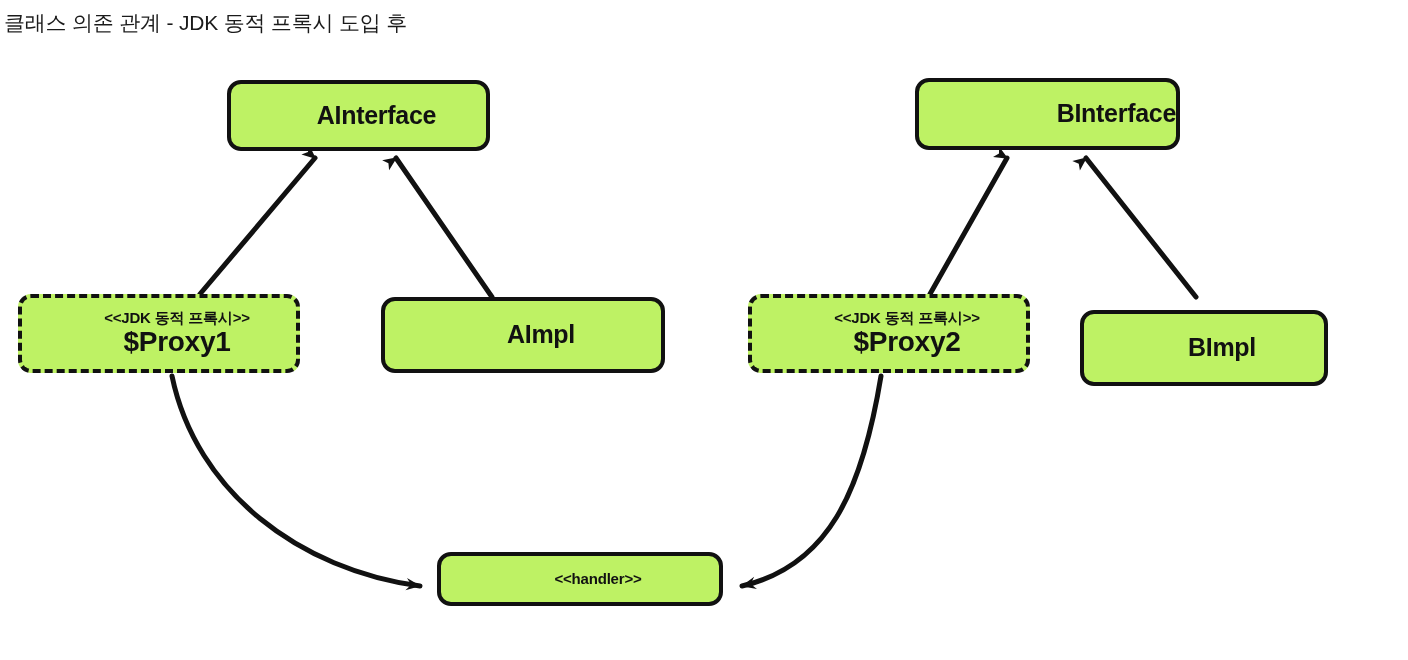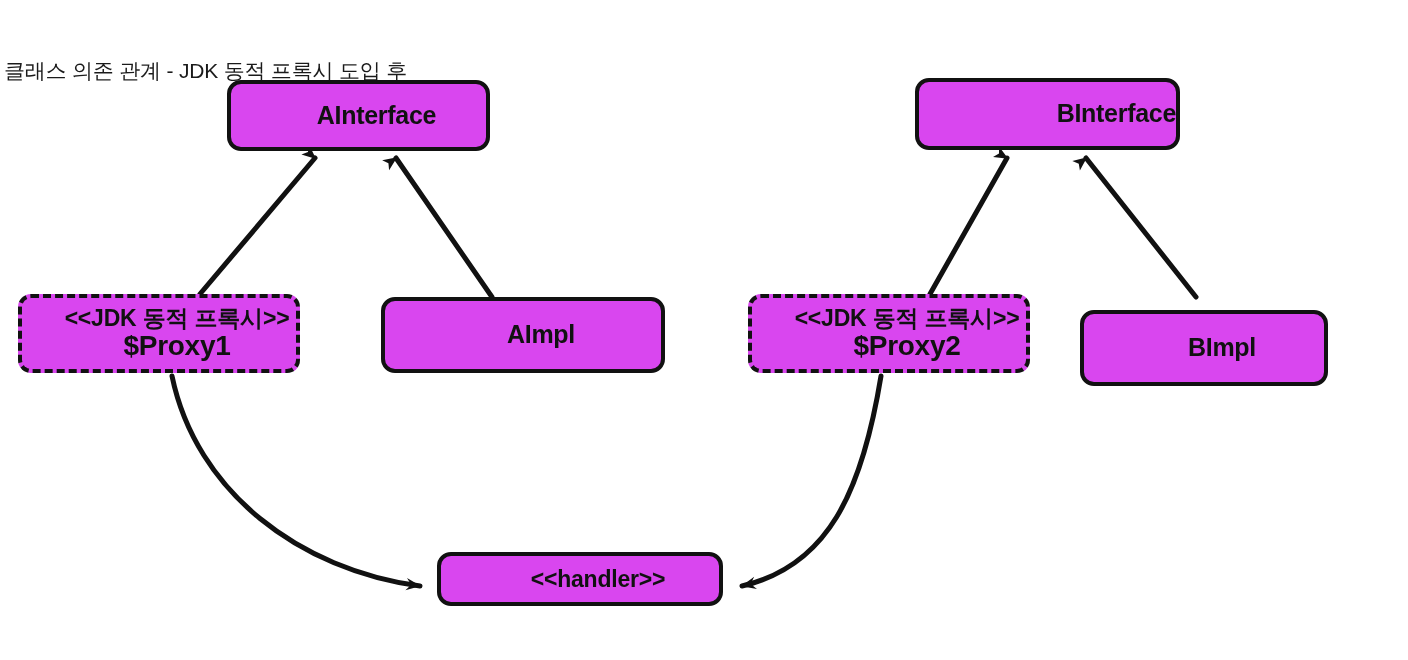--- a/index.html
+++ b/index.html
@@ -19,36 +19,35 @@
 
   #diagram-title {
     position: absolute;
     left: 4px;
     top: 9px;
     font-size: 21px;
     font-weight: 400;
     letter-spacing: -0.2px;
     color: #1a1a1a;
     white-space: nowrap;
-    margin-top: 48px;
   }
 
   #edge-layer {
     position: absolute;
     left: 0;
     top: 0;
     width: 1408px;
     height: 660px;
     pointer-events: none;
   }
 
   .node {
     position: absolute;
     box-sizing: border-box;
-    background: #d946ef;
+    background: #bef264;
     display: flex;
     flex-direction: column;
     align-items: center;
     justify-content: center;
     text-align: center;
     border-radius: 14px;
     z-index: 2;
     padding-left: 36px;
   }
   .node.solid {
@@ -60,21 +59,21 @@
   }
 
   .node-title {
     font-size: 25px;
     font-weight: 700;
     line-height: 1.1;
     letter-spacing: -0.3px;
     white-space: nowrap;
   }
   .node-stereotype {
-    font-size: 23px;
+    font-size: 15px;
     font-weight: 700;
     line-height: 1.15;
     letter-spacing: -0.2px;
     white-space: nowrap;
   }
   .node.dashed .node-title {
     font-size: 26px;
   }
   .node.two-line .node-title {
     font-size: 28px;

